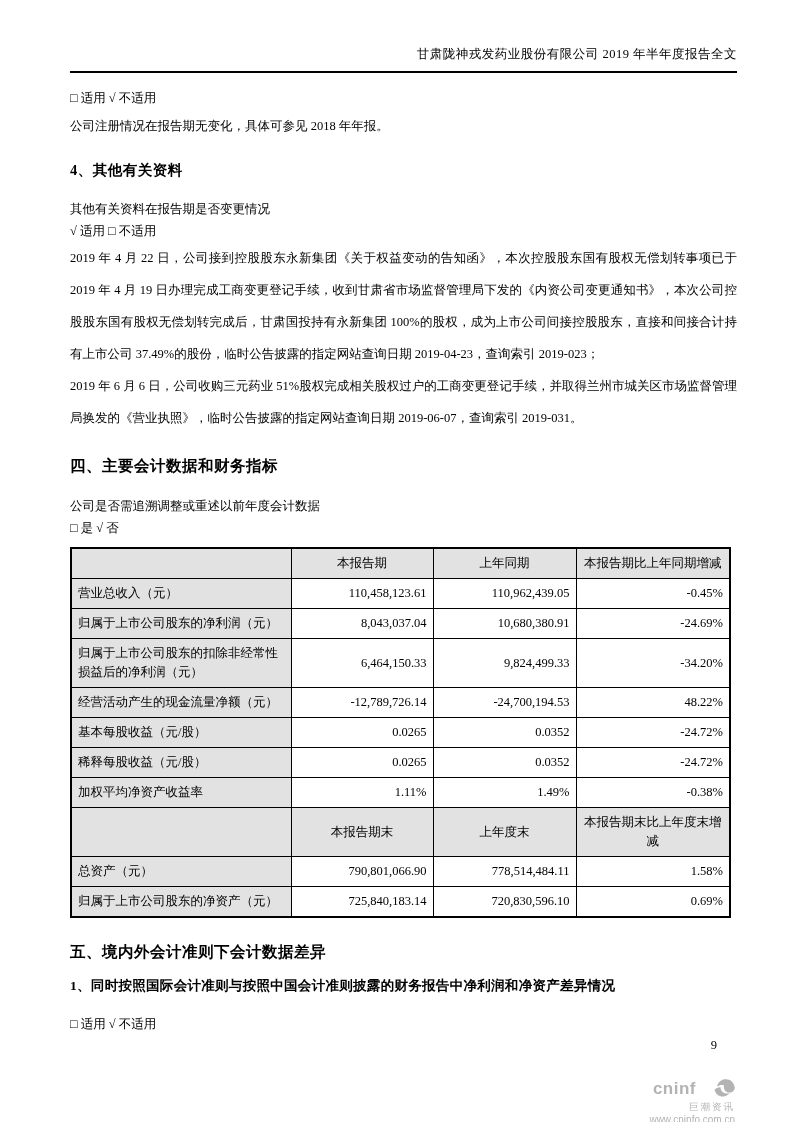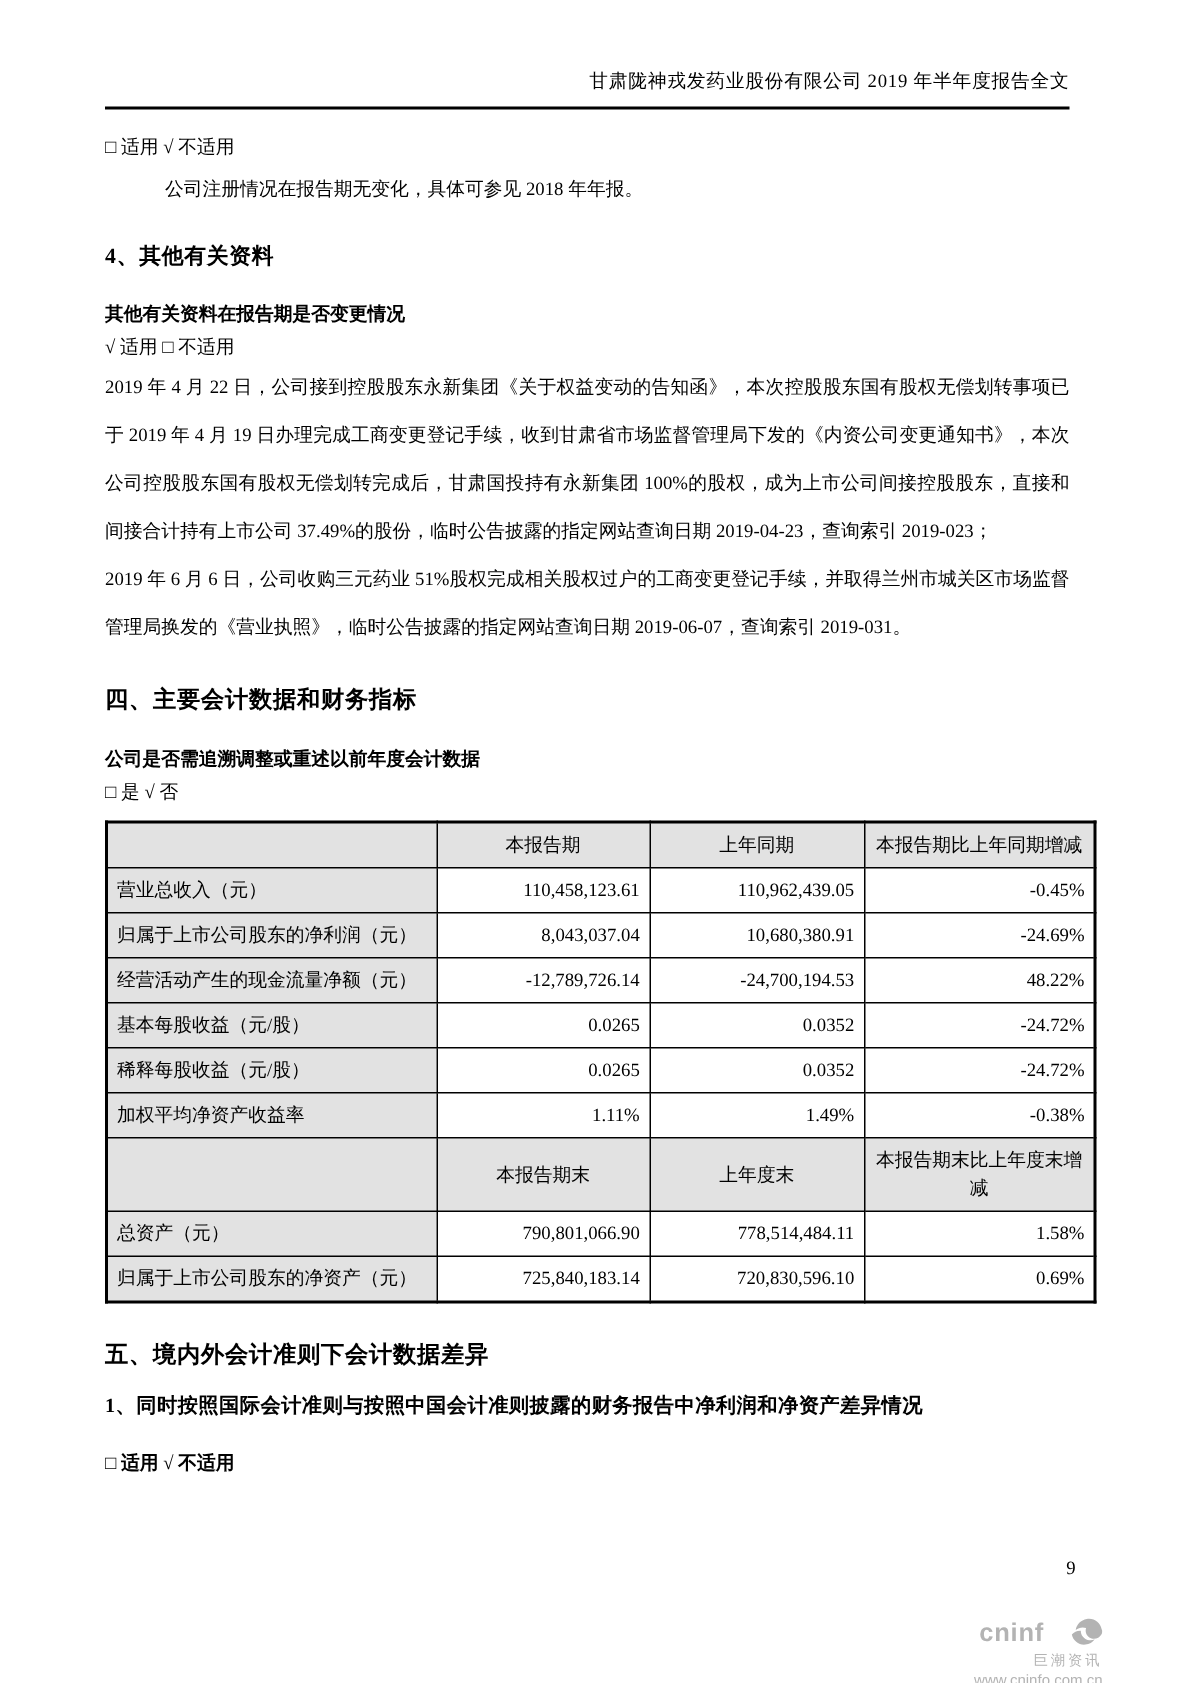--- a/index.html
+++ b/index.html
@@ -6,40 +6,40 @@
   html, body { background: #ffffff; }
   body {
     width: 793px; height: 1122px;
     font-family: "Liberation Serif", "DejaVu Serif", serif;
     color: #000000;
     position: relative;
     overflow: hidden;
   }
   .page {
     width: 793px; height: 1122px;
-    padding: 46px 80px 0 70px;
+    padding: 46px 56px 0 70px;
     position: relative;
   }
   .doc-title {
     text-align: right;
     font-size: 12.5px;
     letter-spacing: 0.5px;
     padding-bottom: 8px;
     border-bottom: 2px solid #000;
   }
   .check-line { font-size: 12.5px; line-height: 22px; }
   .body-line  { font-size: 12.5px; line-height: 22px; }
   .para {
     font-size: 12.5px; line-height: 32px;
     text-align: justify;
     text-justify: inter-ideograph;
   }
   .mt14 { margin-top: 14px; }
-  .mt6  { margin-top: 6px; margin-left: 40px; }
-  .mt18 { margin-top: 18px; font-weight: bold; }
+  .mt6  { margin-top: 6px; }
+  .mt18 { margin-top: 18px; }
   .mt22 { margin-top: 22px; }
   .mt24 { margin-top: 24px; }
   .h-num {  
     font-size: 14.5px; font-weight: bold; letter-spacing: 0.5px;
   }
   .h-major { 
     font-size: 15.5px; font-weight: bold; letter-spacing: 0.5px;
   }
   .h-sub {
     font-size: 13.5px; font-weight: bold; letter-spacing: 0.3px; margin-top: 14px;
@@ -133,20 +133,26 @@
         <td class="lbl">营业总收入（元）</td>
         <td class="num">110,458,123.61</td>
         <td class="num">110,962,439.05</td>
         <td class="num">-0.45%</td>
       </tr>
       <tr>
         <td class="lbl">归属于上市公司股东的净利润（元）</td>
         <td class="num">8,043,037.04</td>
         <td class="num">10,680,380.91</td>
         <td class="num">-24.69%</td>
+      </tr>
+      <tr>
+        <td class="lbl">归属于上市公司股东的扣除非经常性损益后的净利润（元）</td>
+        <td class="num">6,464,150.33</td>
+        <td class="num">9,824,499.33</td>
+        <td class="num">-34.20%</td>
       </tr>
       <tr>
         <td class="lbl">经营活动产生的现金流量净额（元）</td>
         <td class="num">-12,789,726.14</td>
         <td class="num">-24,700,194.53</td>
         <td class="num">48.22%</td>
       </tr>
       <tr>
         <td class="lbl">基本每股收益（元/股）</td>
         <td class="num">0.0265</td>

